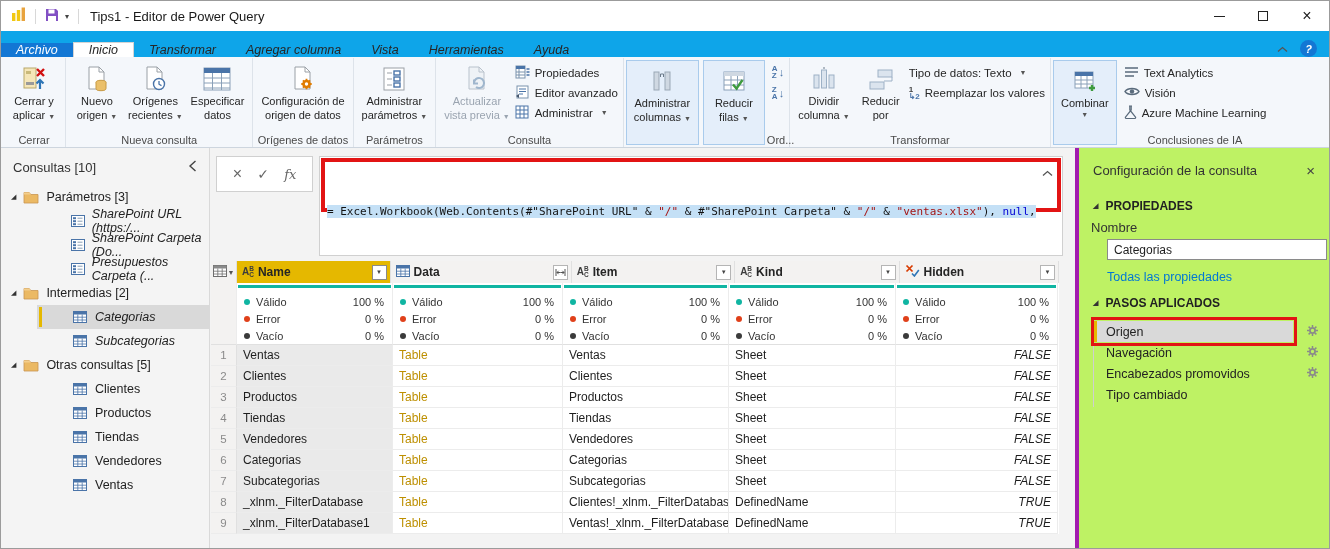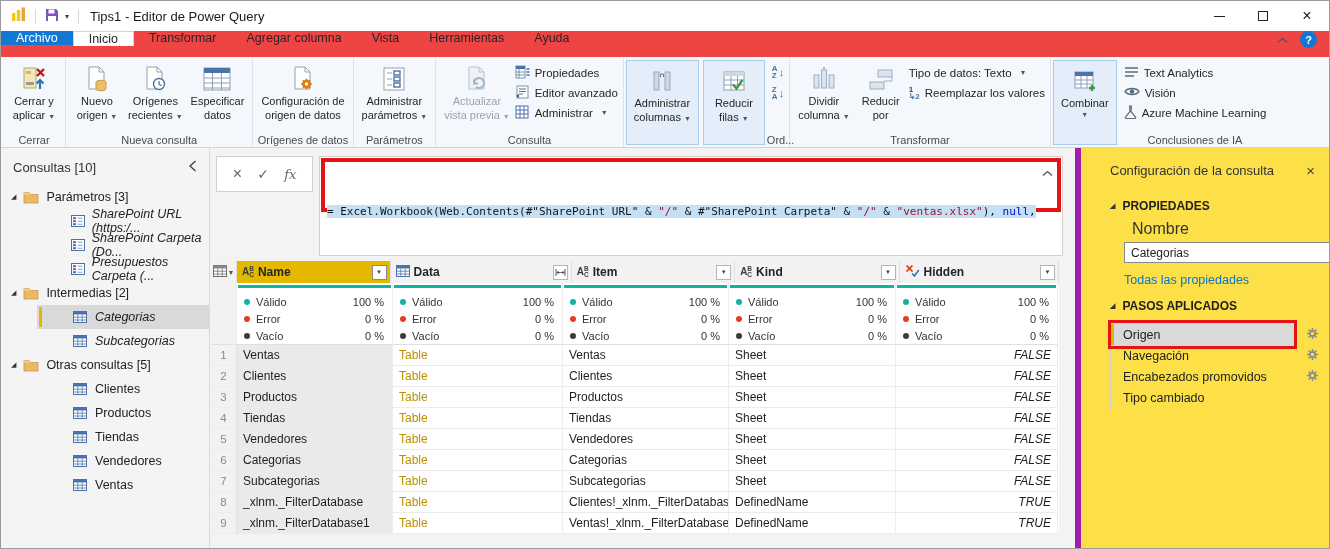--- a/index.html
+++ b/index.html
@@ -14,22 +14,22 @@
     display:flex; align-items:center; padding-left:10px; }
   .tsep { width:1px; height:15px; background:#d8d8d8; margin:0 9px; }
   .qat-caret { font-size:8px; color:#444; margin-left:6px; }
   .wtitle { font-size:13px; color:#1a1a1a; margin-left:2px; }
   .wctrls { margin-left:auto; display:flex; height:30px; }
   .wc { width:44px; height:30px; display:flex; align-items:center; justify-content:center; color:#222; }
   .wc-min span { display:block; width:11px; border-top:1px solid #222; }
   .wc-max span { display:block; width:10px; height:10px; border:1px solid #222; }
   .wc-close { font-size:16px; font-weight:400; }
   
-  .menubar { position:absolute; top:30px; left:0; right:0; height:26px; background:#ef4444;
-    display:flex; align-items:flex-start; }
+  .menubar { position:absolute; top:30px; left:0; right:0; height:26px; background:#0ea5e9;
+    display:flex; align-items:flex-end;font-style:italic; }
   .mtab { padding:0 15px; display:flex; align-items:center; font-size:12.5px; color:#262626; }
   .mtab.file { background:#1377D4; color:#fff; }
   .mtab.active { background:#fff; border:1px solid #d4d4d4; border-bottom:none; position:relative; z-index:2; }
   .menu-right { margin-left:auto; display:flex; align-items:center; gap:12px; padding-right:12px; }
   .chev-up { color:#555; }
   .help-circle { width:17px; height:17px; border-radius:50%; background:#1377D4; color:#fff;
     display:flex; align-items:center; justify-content:center; font-size:11px; font-weight:bold; }
   
   .ribbon { position:absolute; top:56px; left:0; right:0; height:91px; background:#f4f7fb;
     border-bottom:1px solid #cdd5de; display:flex; align-items:stretch; padding:1px 2px 0 2px; }
@@ -100,27 +100,27 @@
   .qdot { width:6px; height:6px; border-radius:50%; margin-right:6px; flex:none; }
   .qd-valid { background:#10B5A2; } .qd-error { background:#E0401A; } .qd-empty { background:#3b3b3b; }
   .dcell { height:21px; display:flex; align-items:center; padding:0 6px; font-size:12px;
     border-right:1px solid #ececec; border-bottom:1px solid #ececec; background:#fff;
     white-space:nowrap; overflow:hidden; }
   .dcell.rn { background:#f3f2f1; color:#8a8a8a; justify-content:center; padding:0; border-right:1px solid #e0e0e0; font-size:11.5px; }
   .dcell.namecol { background:#eaeaea; }
   .dcell.tlink { color:#BD8F00; }
   .dcell.bool { justify-content:flex-end; font-style:italic; }
   
-  .rpanel { position:absolute; top:147px; left:1074px; right:0; bottom:0; background:#fde047; border-left:6px solid #a21caf;padding-left:15px; }
+  .rpanel { position:absolute; top:147px; left:1074px; right:0; bottom:0; background:#bef264; border-left:4px solid #a21caf; }
   .rtitle { display:flex; align-items:center; justify-content:space-between; padding:14px 14px 12px 14px;
     font-size:13px; color:#333; }
   .rclose { font-size:15px; color:#444; }
   .rsect { display:flex; align-items:center; gap:7px; padding:8px 0 7px 14px; font-weight:bold; font-size:12px; color:#222; }
   .rtri { font-size:7px; color:#333; }
-  .nlabel { margin-left:36px; font-size:16px; color:#333; }
+  .nlabel { margin-left:12px; font-size:13px; color:#333; }
   .ninput { display:block; margin:4px 0 10px 28px; width:220px; height:21px; border:1px solid #8a8a8a;
     background:#fff; font-size:12px; padding:0 6px; font-family:"Liberation Sans", sans-serif; color:#1e1e1e; }
   .rlink { margin-left:28px; font-size:12.5px; color:#0078D4; display:inline-block; margin-bottom:4px; }
   .steps { margin:2px 0 0 14px; border-left:1px solid #cfcfcf; padding:2px 0; }
   .step { position:relative; height:21px; display:flex; align-items:center; padding-left:12px;
     margin-right:36px; font-size:12.5px; color:#222; }
   .step.sel { background:#d9d9d9; box-shadow:inset 3px 0 0 #E5B800; }
   .step-annot { position:absolute; top:-4px; bottom:-4px; left:-3px; right:-4px; border:3px solid #E21414; pointer-events:none; }
   .gear { position:absolute; right:-26px; top:3px; }
 </style>

